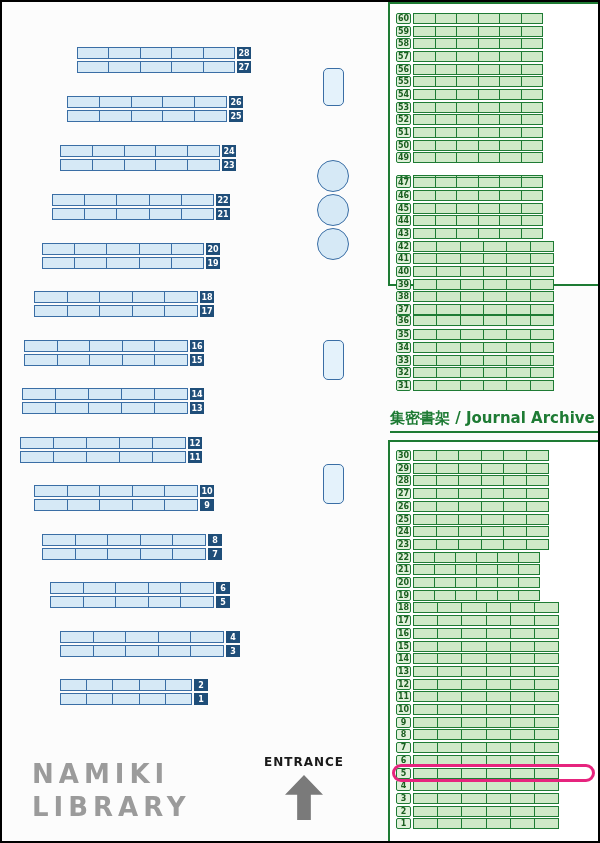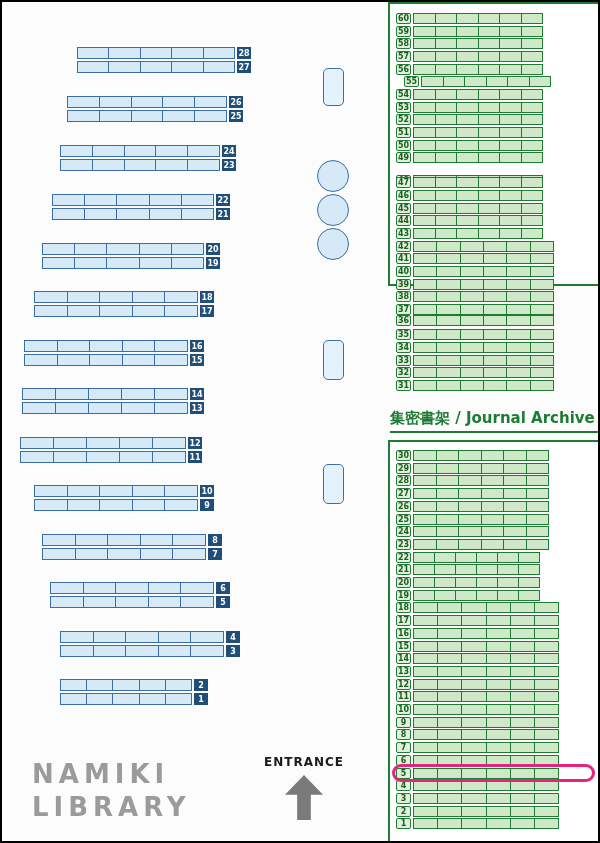--- a/index.html
+++ b/index.html
@@ -462,21 +462,21 @@
         <div class="archive-tag">56</div>
         <div class="archive-bar" style="width: 130px;">
           <div class="archive-cell"></div>
           <div class="archive-cell"></div>
           <div class="archive-cell"></div>
           <div class="archive-cell"></div>
           <div class="archive-cell"></div>
           <div class="archive-cell"></div>
         </div>
       </div>
-      <div class="archive-row" style="top: 72.25px; margin-left: 8px;">
+      <div class="archive-row" style="top: 72.25px;">
         <div class="archive-tag">55</div>
         <div class="archive-bar" style="width: 130px;">
           <div class="archive-cell"></div>
           <div class="archive-cell"></div>
           <div class="archive-cell"></div>
           <div class="archive-cell"></div>
           <div class="archive-cell"></div>
           <div class="archive-cell"></div>
         </div>
       </div>

